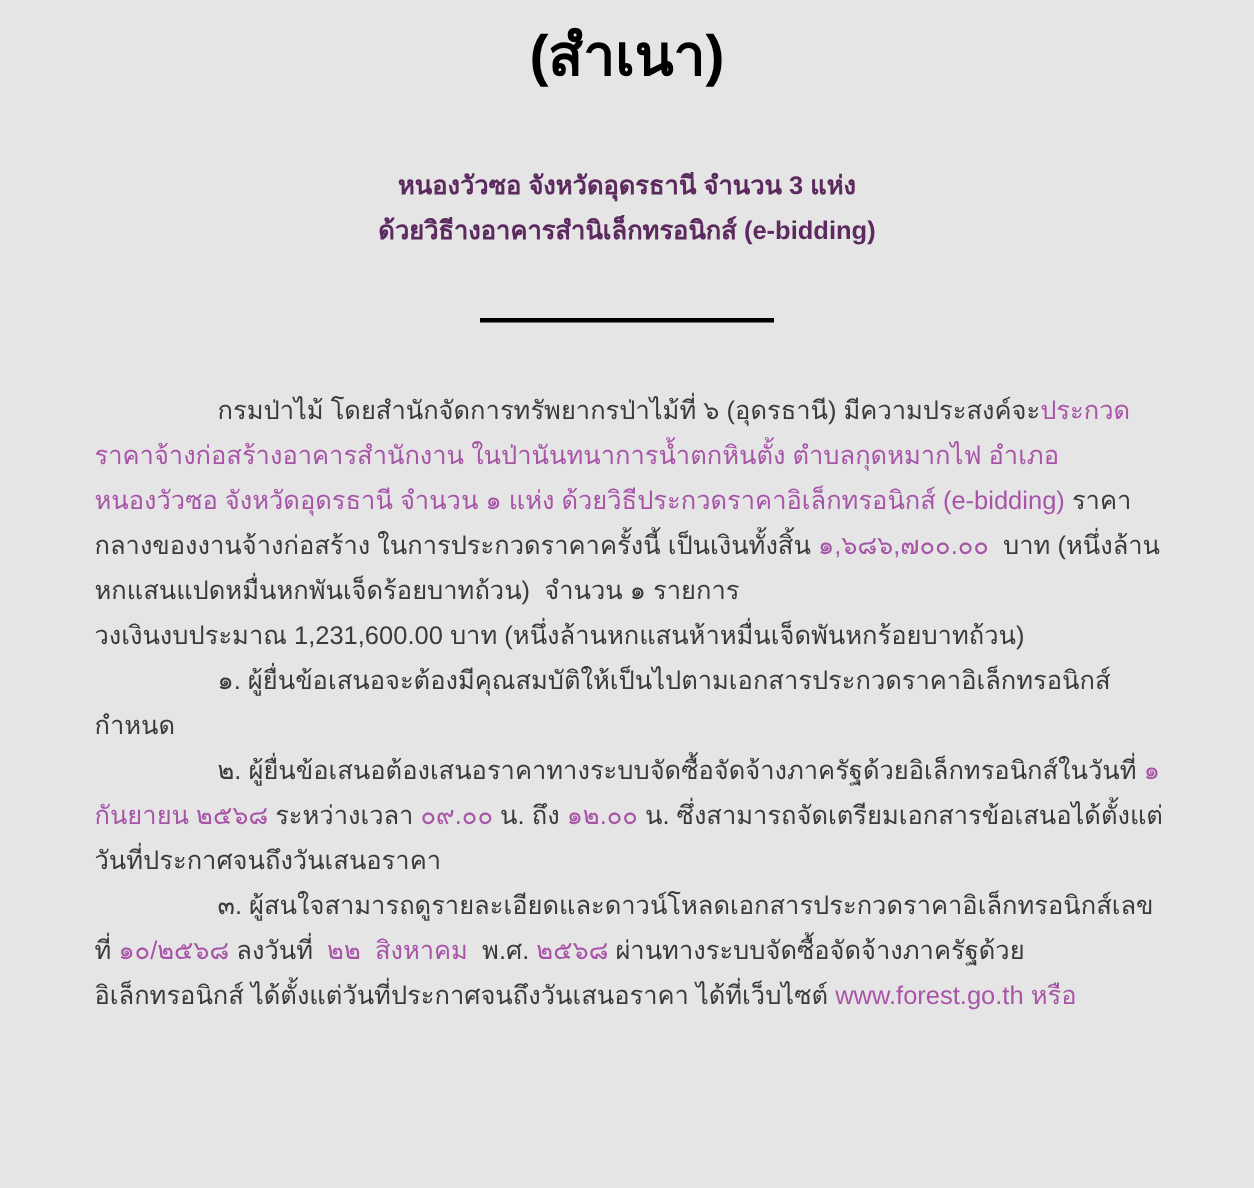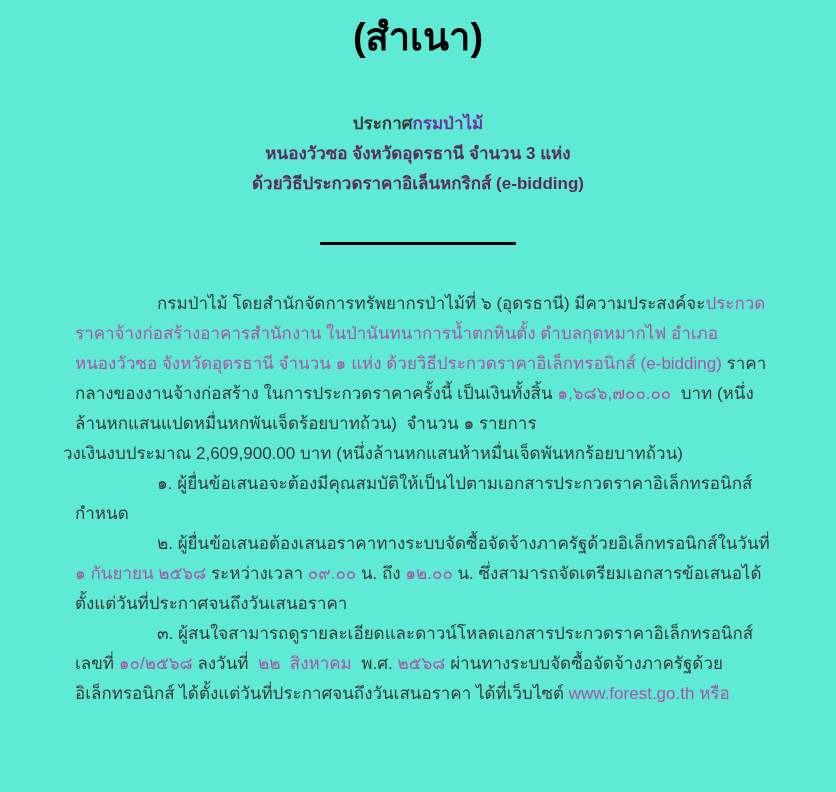--- a/index.html
+++ b/index.html
@@ -4,21 +4,21 @@
 <style>
   html, body {
     margin: 0;
     padding: 0;
     background: #ffffff;
   }
   .page {
     position: relative;
     width: 836px;
     height: 792px;
-    background: #5eead4;
+    background: #e5e5e5;
     font-family: "Liberation Sans", sans-serif;
     overflow: hidden;
     box-sizing: border-box;
   }
   .copy-title {
     padding-top: 6px;
     text-align: center;
     font-size: 38px;
     font-weight: 700;
     color: var(--black);
@@ -42,43 +42,41 @@
     font-size: 17px;
     line-height: 30px;
   }
   .para {
     margin: 0;
     white-space: pre-wrap;
     word-break: normal;
   }
   .para.indent {
     text-indent: 82px;
-    margin-left: 12px;
   }
   .c-dark    { color: var(--dark); }
   .c-magenta { color: var(--magenta); }
   .c-purple  { color: var(--purple); }
   .c-violet  { color: var(--violet); }
 </style>
 </head>
 <body>
 
 <div class="page">
 
   <div class="copy-title">(สำเนา)</div>
 
   <div class="header">
-    <div class="h-line"><span class="c-dark">ประกาศ</span><span class="c-violet">กรมป่าไม้</span></div>
     <div class="h-line"><span class="c-purple">หนองวัวซอ จังหวัดอุดรธานี จำนวน 3 แห่ง</span></div>
-    <div class="h-line"><span class="c-purple">ด้วยวิธีประกวดราคาอิเล็นหกริกส์ (e-bidding)</span></div>
+    <div class="h-line"><span class="c-purple">ด้วยวิธีางอาคารสำนิเล็กทรอนิกส์ (e-bidding)</span></div>
   </div>
 
   <div class="divider"></div>
 
   <div class="body-text">
     <p class="para indent"><span class="c-dark">กรมป่าไม้ โดยสำนักจัดการทรัพยากรป่าไม้ที่ ๖ (อุดรธานี) มีความประสงค์จะ</span><span class="c-magenta">ประกวดราคาจ้างก่อสร้างอาคารสำนักงาน ในป่านันทนาการน้ำตกหินตั้ง ตำบลกุดหมากไฟ อำเภอหนองวัวซอ จังหวัดอุดรธานี จำนวน ๑ แห่ง ด้วยวิธีประกวดราคาอิเล็กทรอนิกส์ (e-bidding)</span><span class="c-dark"> ราคากลางของงานจ้างก่อสร้าง ในการประกวดราคาครั้งนี้ เป็นเงินทั้งสิ้น </span><span class="c-magenta">๑,๖๘๖,๗๐๐.๐๐</span><span class="c-dark">  บาท (หนึ่งล้านหกแสนแปดหมื่นหกพันเจ็ดร้อยบาทถ้วน)  จำนวน ๑ รายการ</span></p>
-    <p class="para"><span class="c-dark">วงเงินงบประมาณ 2,609,900.00 บาท (หนึ่งล้านหกแสนห้าหมื่นเจ็ดพันหกร้อยบาทถ้วน)</span></p>
+    <p class="para"><span class="c-dark">วงเงินงบประมาณ 1,231,600.00 บาท (หนึ่งล้านหกแสนห้าหมื่นเจ็ดพันหกร้อยบาทถ้วน)</span></p>
     <p class="para indent"><span class="c-dark">๑. ผู้ยื่นข้อเสนอจะต้องมีคุณสมบัติให้เป็นไปตามเอกสารประกวดราคาอิเล็กทรอนิกส์กำหนด</span></p>
     <p class="para indent"><span class="c-dark">๒. ผู้ยื่นข้อเสนอต้องเสนอราคาทางระบบจัดซื้อจัดจ้างภาครัฐด้วยอิเล็กทรอนิกส์ในวันที่ </span><span class="c-magenta">๑ กันยายน ๒๕๖๘</span><span class="c-dark"> ระหว่างเวลา </span><span class="c-magenta">๐๙.๐๐</span><span class="c-dark"> น. ถึง </span><span class="c-magenta">๑๒.๐๐</span><span class="c-dark"> น. ซึ่งสามารถจัดเตรียมเอกสารข้อเสนอได้ตั้งแต่วันที่ประกาศจนถึงวันเสนอราคา</span></p>
     <p class="para indent"><span class="c-dark">๓. ผู้สนใจสามารถดูรายละเอียดและดาวน์โหลดเอกสารประกวดราคาอิเล็กทรอนิกส์เลขที่ </span><span class="c-magenta">๑๐/๒๕๖๘</span><span class="c-dark"> ลงวันที่  </span><span class="c-magenta">๒๒  สิงหาคม</span><span class="c-dark">  พ.ศ. </span><span class="c-magenta">๒๕๖๘</span><span class="c-dark"> ผ่านทางระบบจัดซื้อจัดจ้างภาครัฐด้วยอิเล็กทรอนิกส์ ได้ตั้งแต่วันที่ประกาศจนถึงวันเสนอราคา ได้ที่เว็บไซต์ </span><span class="c-magenta">www.forest.go.th</span><span class="c-magenta"> หรือ </span></p>
   </div>
 
 </div>
 
 </body></html>

